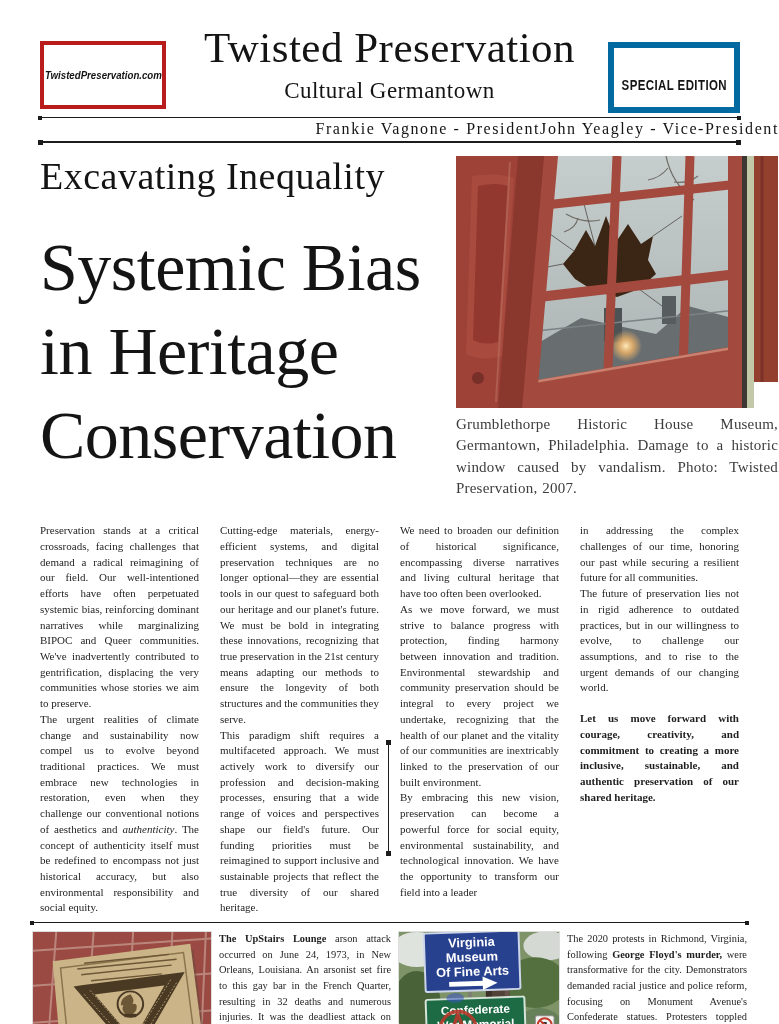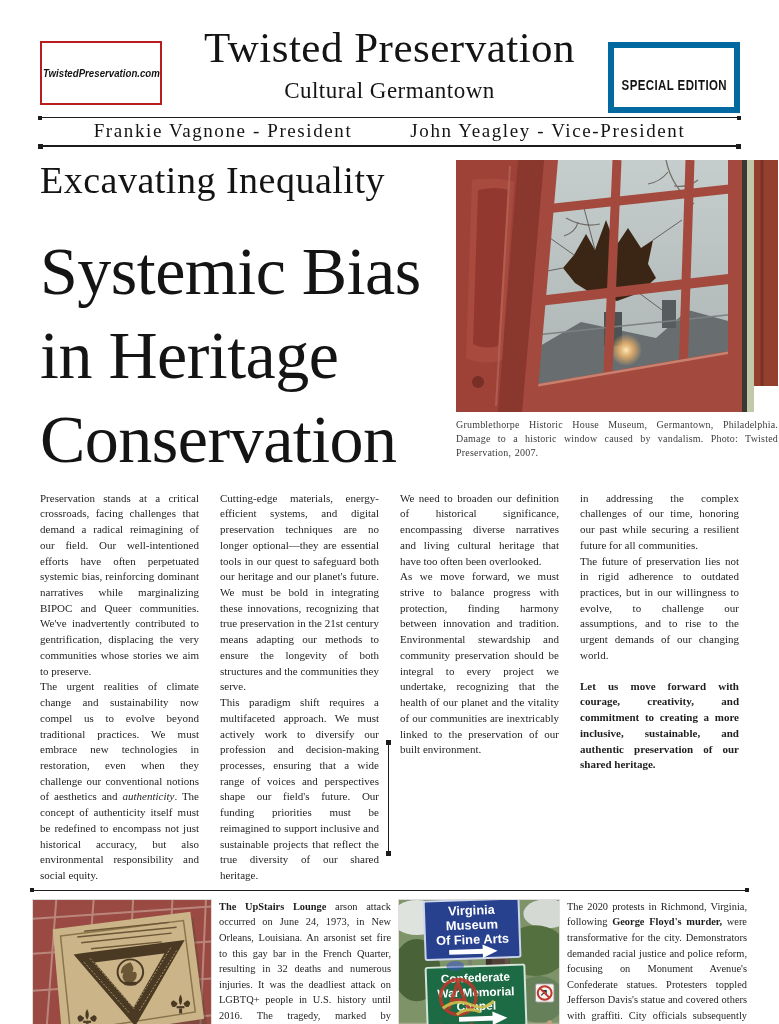--- a/index.html
+++ b/index.html
@@ -5,21 +5,21 @@
   html,body { margin:0; padding:0; background:#e8e8e8; }
   .page {
     position:relative; width:779px; height:1024px; margin:0 auto;
     background:#ffffff; overflow:hidden;
     font-family:"Liberation Serif", serif; color:#141414;
   }
   
   .masthead { position:relative; padding-top:26px; }
   .logo-box {
     position:absolute; left:40px; top:41px; width:118px; height:60px;
-    border:2px solid #b91c1c; display:flex; align-items:center; justify-content:center;
+    border:4px solid #b91c1c; display:flex; align-items:center; justify-content:center;
   }
   .logo-box span {
     font-family:"Liberation Sans", sans-serif; font-weight:bold; font-style:italic;
     font-size:11px; transform:scaleX(.88); white-space:nowrap;
   }
   .badge-box {
     position:absolute; right:39px; top:42px; width:120px; height:59px;
     border:6px solid #0369a1; display:flex; align-items:center; justify-content:center;margin-left:17px;
   }
   .badge-box span {
@@ -31,31 +31,31 @@
   .hrule { position:relative; border-top:1px solid #1c1c1c; height:0; }
   .hrule::before, .hrule::after {
     content:""; position:absolute; width:4px; height:4px; background:#1c1c1c; top:-2.5px;
   }
   .hrule::before { left:-2px; } .hrule::after { right:-2px; }
   .hrule.thick { border-top-width:2.5px; }
   .hrule.thick::before, .hrule.thick::after { top:-3px; width:5px; height:5px; }
   .m40 { margin-left:40px; margin-right:40px; }
   .m32 { margin-left:32px; margin-right:32px; }
   .rule-names { margin-top:13px; }
-  .byline { display:flex; justify-content:center; gap:58px; font-size:19px;
+  .byline { display:flex; justify-content:flex-end; font-size:16px;
     letter-spacing:1.6px; padding:2px 0 3px; }
   
   .article-top { display:flex; padding:13px 40px 0; gap:14px; }
   .article-left { width:402px; flex:none; }
   .kicker { font-size:38px; line-height:1.1; letter-spacing:.5px; }
   .headline { font-size:68px; line-height:1.24; margin-top:27px; letter-spacing:-0.5px; }
   .article-right { flex:1; }
   .lead-photo { width:322px; height:252px; display:block; }
   .caption {
-    margin-top:6px; font-size:10px; line-height:1.42; text-align:justify;
+    margin-top:6px; font-size:15px; line-height:1.42; text-align:justify;
     letter-spacing:.2px; color:#3c3c3c; word-spacing:1px;
   }
   
   .body-cols {
     display:grid; grid-template-columns:repeat(4,1fr); gap:21px;
     padding:9px 40px 6px; font-size:11px; line-height:1.43; text-align:justify; color:#1e1e1e;
   }
   .body-cols p { margin:0; }
   .closing { font-weight:bold; margin-top:15px !important; }
   
@@ -165,20 +165,21 @@
       <p>Preservation stands at a critical crossroads, facing challenges that demand a radical reimagining of our field. Our well-intentioned efforts have often perpetuated systemic bias, reinforcing dominant narratives while marginalizing BIPOC and Queer communities. We've inadvertently contributed to gentrification, displacing the very communities whose stories we aim to preserve.</p>
       <p><span>The urgent realities of climate change and sustainability now compel us to evolve beyond traditional practices. We must embrace new technologies in restoration, even when they challenge our conventional notions of aesthetics and </span><i>authenticity</i><span>. The concept of authenticity itself must be redefined to encompass not just historical accuracy, but also environmental responsibility and social equity.</span></p>
     </div>
     <div>
       <p>Cutting-edge materials, energy-efficient systems, and digital preservation techniques are no longer optional—they are essential tools in our quest to safeguard both our heritage and our planet's future. We must be bold in integrating these innovations, recognizing that true preservation in the 21st century means adapting our methods to ensure the longevity of both structures and the communities they serve.</p>
       <p>This paradigm shift requires a multifaceted approach. We must actively work to diversify our profession and decision-making processes, ensuring that a wide range of voices and perspectives shape our field's future. Our funding priorities must be reimagined to support inclusive and sustainable projects that reflect the true diversity of our shared heritage.</p>
     </div>
     <div>
       <p>We need to broaden our definition of historical significance, encompassing diverse narratives and living cultural heritage that have too often been overlooked.</p>
       <p>As we move forward, we must strive to balance progress with protection, finding harmony between innovation and tradition. Environmental stewardship and community preservation should be integral to every project we undertake, recognizing that the health of our planet and the vitality of our communities are inextricably linked to the preservation of our built environment.</p>
+      <p>By embracing this new vision, preservation can become a powerful force for social equity, environmental sustainability, and technological innovation. We have the opportunity to transform our field into a leader</p>
     </div>
     <div>
       <p>in addressing the complex challenges of our time, honoring our past while securing a resilient future for all communities.</p>
       <p>The future of preservation lies not in rigid adherence to outdated practices, but in our willingness to evolve, to challenge our assumptions, and to rise to the urgent demands of our changing world.</p>
       <p class="closing">Let us move forward with courage, creativity, and commitment to creating a more inclusive, sustainable, and authentic preservation of our shared heritage.</p>
     </div>
   </div>
 
   <div class="hrule m32"></div>
 

